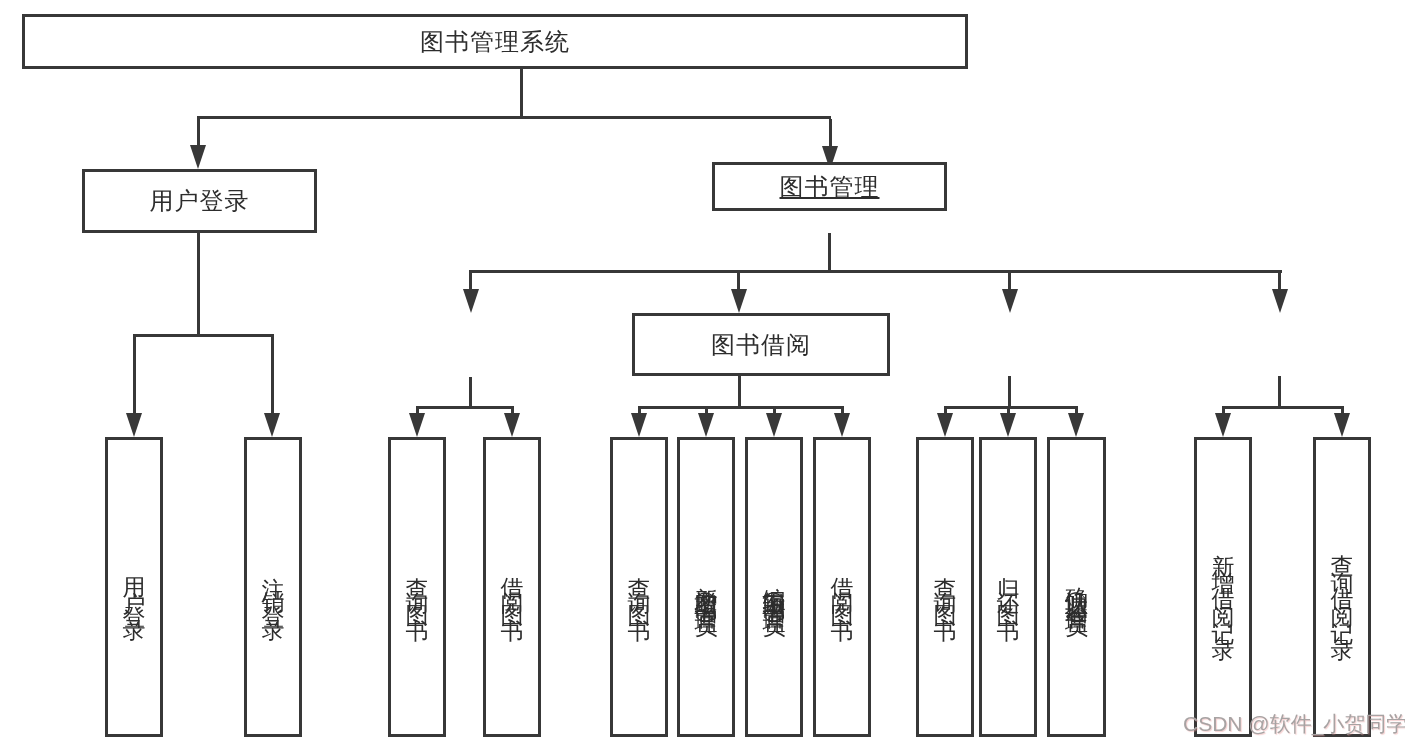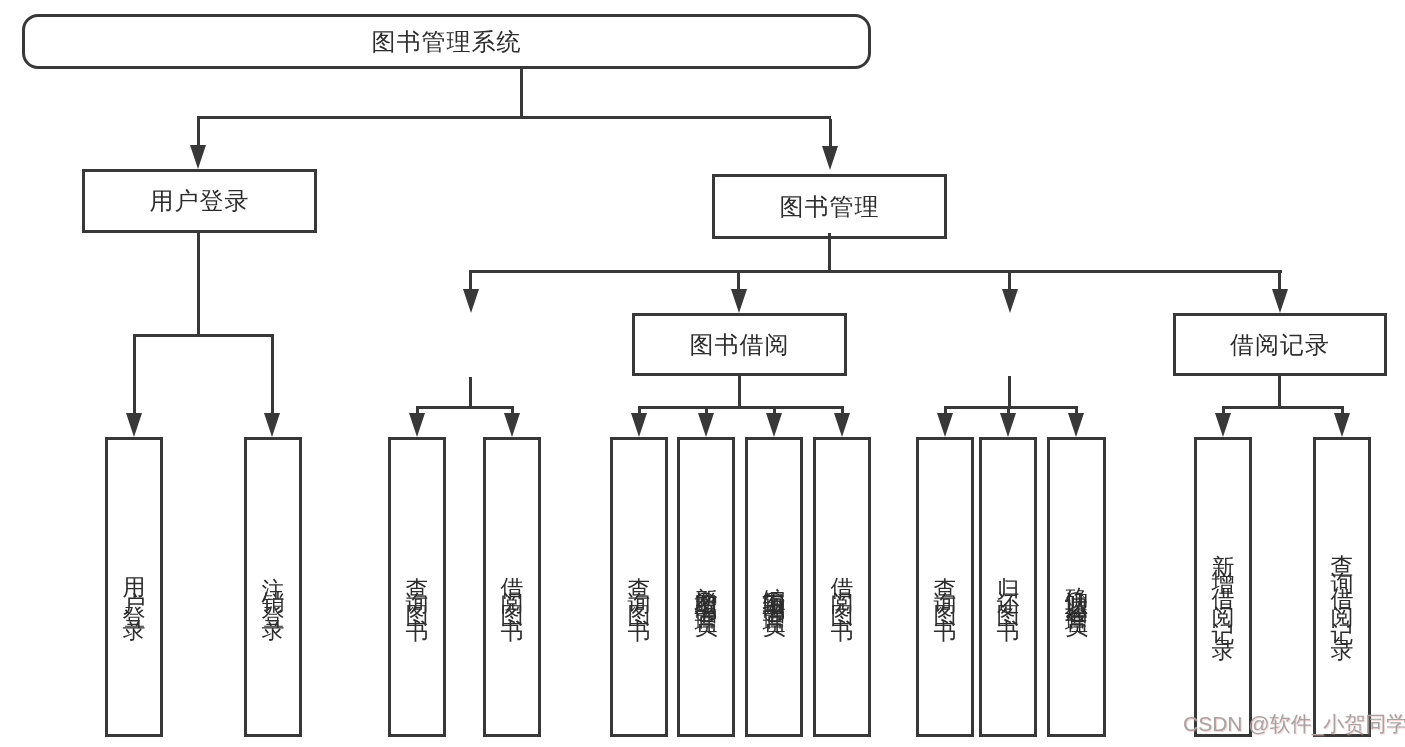--- a/index.html
+++ b/index.html
@@ -53,52 +53,51 @@
     text-shadow:1px 1px 1px rgba(235,150,150,0.45);
     white-space:nowrap;
     z-index:5;
   }
 </style>
 </head>
 <body>
 
 <div id="canvas">
 
-  <div class="box" style="left:22px;top:14px;width:849px;height:55px;border-radius:16px;">图书管理系统</div>
+  <div class="box" style="left:22px;top:14px;width:946px;height:55px;">图书管理系统</div>
 
   <div class="vline" style="left:520px;top:69px;height:49px;"></div>
   <div class="hline" style="left:197px;top:116px;width:634px;"></div>
   <div class="vline" style="left:197px;top:119px;height:28px;"></div>
   <div class="arrow" style="left:190px;top:145px;"></div>
   <div class="vline" style="left:829px;top:119px;height:28px;"></div>
   <div class="arrow" style="left:822px;top:146px;"></div>
 
   <div class="box" style="left:82px;top:169px;width:235px;height:64px;">用户登录</div>
-  <div class="box" style="left:712px;top:174px;width:235px;height:65px;">图书管理</div>
+  <div class="box" style="left:712px;top:162px;width:235px;height:49px;text-decoration:underline;">图书管理</div>
 
   <div class="vline" style="left:197px;top:233px;height:103px;"></div>
   <div class="hline" style="left:133px;top:334px;width:141px;"></div>
   <div class="vline" style="left:133px;top:337px;height:78px;"></div>
   <div class="arrow" style="left:126px;top:413px;"></div>
   <div class="vline" style="left:271px;top:337px;height:78px;"></div>
   <div class="arrow" style="left:264px;top:413px;"></div>
 
   <div class="vline" style="left:828px;top:233px;height:40px;"></div>
   <div class="hline" style="left:469px;top:270px;width:813px;"></div>
   <div class="vline" style="left:469px;top:273px;height:18px;"></div>
   <div class="arrow" style="left:463px;top:289px;"></div>
   <div class="vline" style="left:737px;top:273px;height:18px;"></div>
   <div class="arrow" style="left:731px;top:289px;"></div>
   <div class="vline" style="left:1008px;top:273px;height:18px;"></div>
   <div class="arrow" style="left:1002px;top:289px;"></div>
   <div class="vline" style="left:1278px;top:273px;height:18px;"></div>
   <div class="arrow" style="left:1272px;top:289px;"></div>
 
-  <div class="box" style="left:632px;top:313px;width:215px;height:63px;">图书借阅</div>
-  <div class="box" style="left:1173px;top:313px;width:214px;height:63px;">借阅记录</div>
+  <div class="box" style="left:632px;top:313px;width:258px;height:63px;">图书借阅</div>
 
   <div class="vline" style="left:469px;top:377px;height:32px;"></div>
   <div class="hline" style="left:416px;top:406px;width:98px;"></div>
   <div class="vline" style="left:416px;top:409px;height:6px;"></div>
   <div class="arrow" style="left:409px;top:413px;"></div>
   <div class="vline" style="left:511px;top:409px;height:6px;"></div>
   <div class="arrow" style="left:504px;top:413px;"></div>
 
   <div class="vline" style="left:738px;top:376px;height:33px;"></div>
   <div class="hline" style="left:638px;top:406px;width:206px;"></div>

